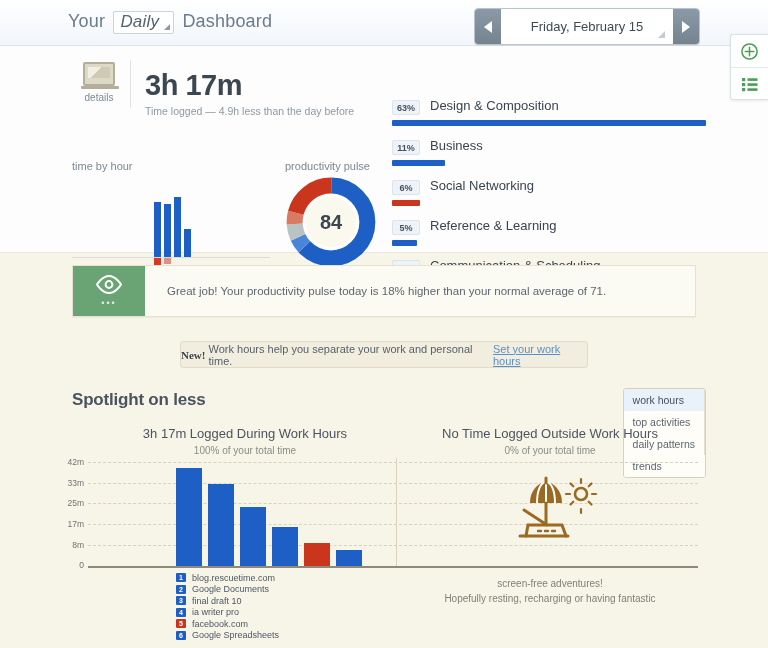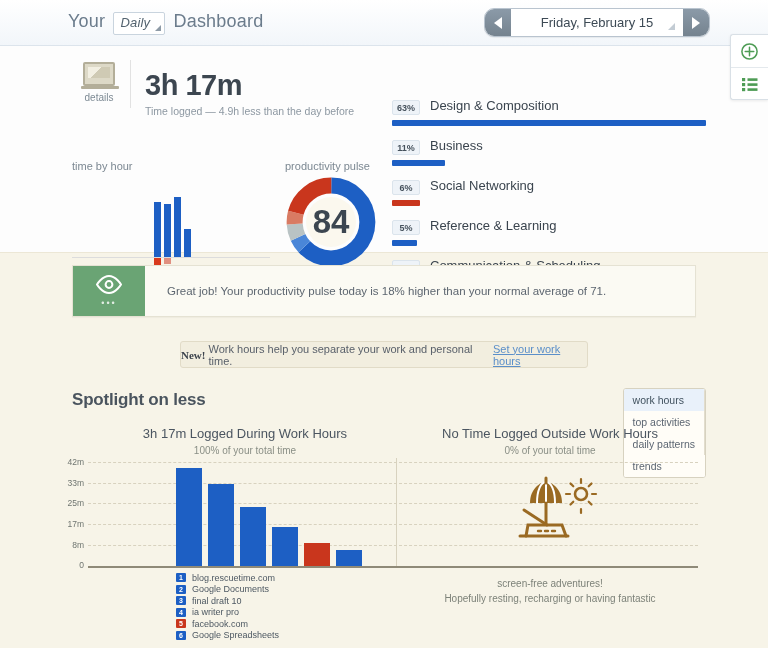--- a/index.html
+++ b/index.html
@@ -19,31 +19,31 @@
   }
   .header-title {
     position: absolute; left: 68px; top: 11px;
     font-size: 18px; color: #6b7c8c; font-weight: 400; letter-spacing: .2px;
     white-space: nowrap;
   }
   .daily-select {
     display: inline-block; border: 1px solid #c9d4de; background: #fff;
     border-radius: 2px; padding: 0 14px 1px 6px; margin: 0 3px;
     font-style: italic; color: #53636f; position: relative; line-height: 20px;
-    font-size: 13px;
+    font-size: 17px;
   }
   .daily-select .caret {
     position: absolute; right: 3px; bottom: 3px;
     width: 0; height: 0; border-left: 6px solid transparent;
     border-bottom: 6px solid #8d9aa6;
   }
   .datepicker {
-    position: absolute; right: 58px; top: 8px;
-    display: flex; align-items: stretch; height: 29px;
-    border: 1px solid #b9c4cf; border-radius: 10px; overflow: hidden;
+    position: absolute; right: 68px; top: 8px;
+    display: flex; align-items: stretch; height: 37px;
+    border: 1px solid #b9c4cf; border-radius: 4px; overflow: hidden;
     background: #fff; box-shadow: 0 1px 1px rgba(0,0,0,.06);
   }
   .dp-arrow {
     width: 26px; background: linear-gradient(#8b9aa8, #75838f);
     display: flex; align-items: center; justify-content: center;
   }
   .dp-arrow .tri-l { width:0;height:0;border-top:6px solid transparent;border-bottom:6px solid transparent;border-right:8px solid #fff; }
   .dp-arrow .tri-r { width:0;height:0;border-top:6px solid transparent;border-bottom:6px solid transparent;border-left:8px solid #fff; }
   .dp-date {
     width: 172px; background: #fff; position: relative;
@@ -106,21 +106,21 @@
   .hc-neg { position: absolute; width: 7px; }
   .hc-ticks { position: absolute; left: 72px; top: 232px; width: 210px; font-size: 8px; color: #7e8a94; }
   .hc-ticks span { position: absolute; }
 
   
   .pulse-wrap { position: absolute; left: 283px; top: 128px; width: 96px; height: 96px; }
   .pulse-center {
     position: absolute; left: 23px; top: 23px; width: 50px; height: 50px;
     border-radius: 50%; background: #fbf8ee;
     display: flex; align-items: center; justify-content: center;
-    font-size: 33px; font-weight: bold; color: #3c4650;
+    font-size: 20px; font-weight: bold; color: #3c4650;
   }
   .pulse-delta { position: absolute; left: 294px; top: 234px; font-size: 9px; color: #5c7ea8; white-space: nowrap; }
   .pulse-delta .up { color: #2f6bbf; }
 
   
   .cats { position: absolute; left: 392px; top: 52px; width: 314px; }
   .cat { position: relative; height: 40px; }
   .cat-pct {
     position: absolute; left: 0; top: 2px; width: 28px; height: 15px;
     background: #eef3f8; border: 1px solid #dbe4ec; border-radius: 2px;

